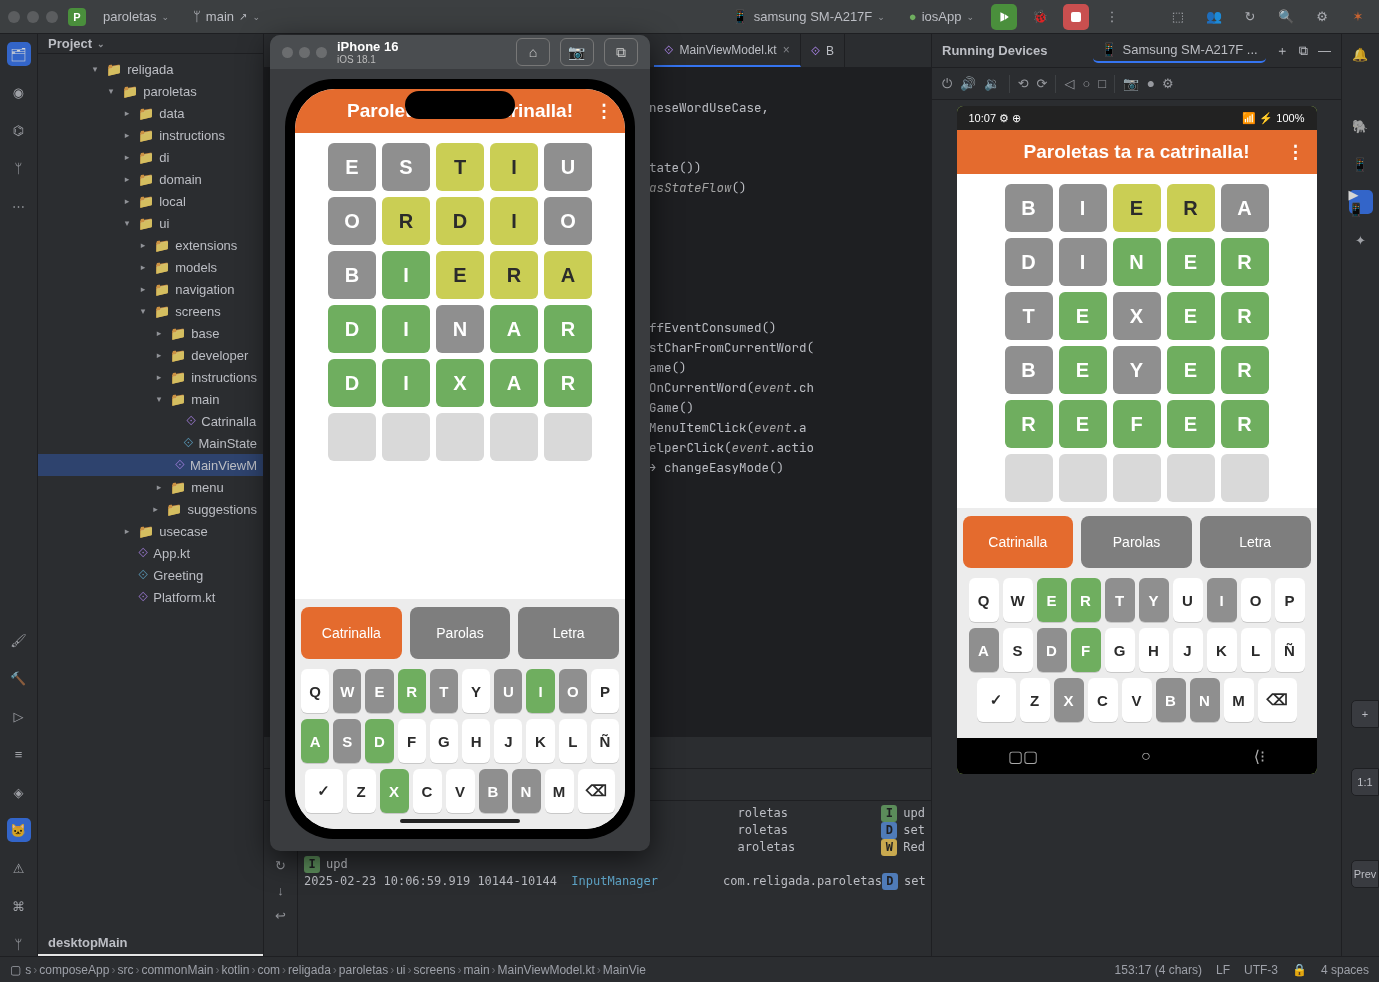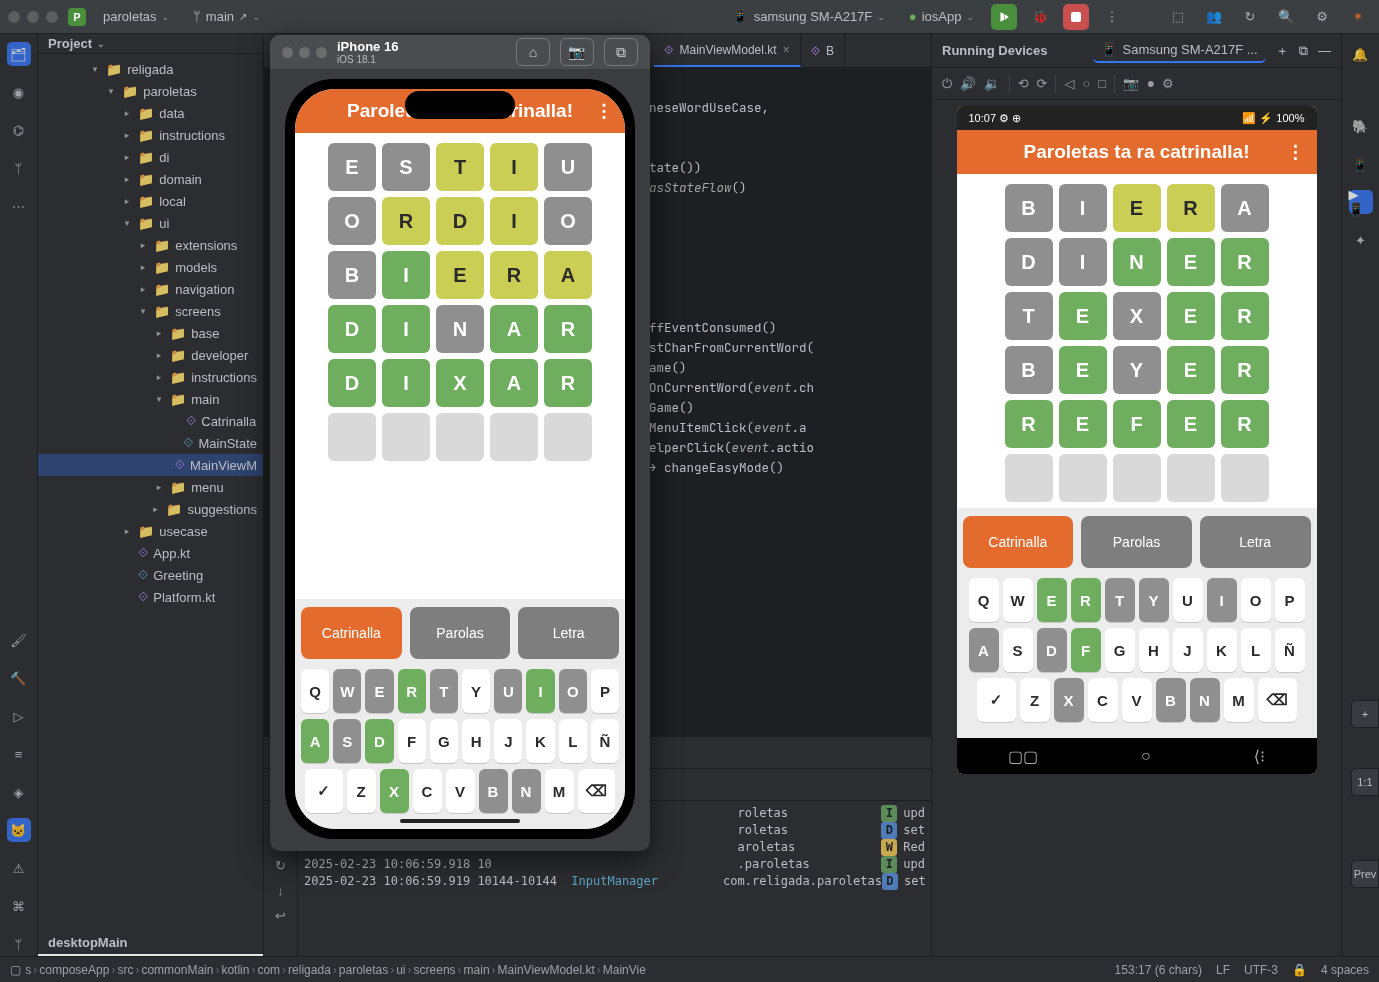--- a/index.html
+++ b/index.html
@@ -397,21 +397,21 @@
           <span>🗑</span>
           <span>⏸</span>
           <span>↻</span>
           <span>↓</span>
           <span>↩</span>
         </div>
         <div class="lc-lines" id="lc-lines">
             <div class="lc-line"><span>2025-02-23 09:00:43.893 10                                  roletas</span><span><span class="lc-tag tag-I">I</span>upd</span></div>
             <div class="lc-line"><span>2025-02-23 10:06:58.192 10                                  roletas</span><span><span class="lc-tag tag-D">D</span>set</span></div>
             <div class="lc-line"><span>2025-02-23 10:06:58.246 10                                  aroletas</span><span><span class="lc-tag tag-W">W</span>Red</span></div>
-            <div class="lc-line"><span>2025-02-23 10:06:59.918 10                                  .paroletas</span><span><span class="lc-tag tag-I">I</span>upd</span></div>
+            <div class="lc-line"><span><span class="lc-tag tag-I">I</span>upd</span></div>
             <div class="lc-line"><span>2025-02-23 10:06:59.919 10144-10144  <span style="color:#5fa6c9">InputManager</span>         com.religada.paroletas</span><span><span class="lc-tag tag-D">D</span>set</span></div>
           </div>
       </div>
     </div>
   </div>
 
   <div class="devices">
     <div class="dev-header">
       <span style="font-weight:600;">Running Devices</span>
       <div style="flex:1;"></div>
@@ -559,21 +559,21 @@
     <div class="ri">📱</div>
     <div class="ri active">▶📱</div>
     <div class="ri">✦</div>
   </div>
 </div>
 
 <div class="breadcrumb">
   <span>▢</span>
   <span id="bc-parts"><span>s</span><span class="sep">›</span><span>composeApp</span><span class="sep">›</span><span>src</span><span class="sep">›</span><span>commonMain</span><span class="sep">›</span><span>kotlin</span><span class="sep">›</span><span>com</span><span class="sep">›</span><span>religada</span><span class="sep">›</span><span>paroletas</span><span class="sep">›</span><span>ui</span><span class="sep">›</span><span>screens</span><span class="sep">›</span><span>main</span><span class="sep">›</span><span>MainViewModel.kt</span><span class="sep">›</span><span>MainVie</span></span>
   <div class="right">
-    <span>153:17 (6 chars)</span>
+    <span>153:17 (4 chars)</span>
     <span>LF</span>
     <span>UTF-3</span>
     <span>🔒</span>
     <span>4 spaces</span>
   </div>
 </div>
 
 <div class="sim-window">
   <div class="sim-title">
     <div class="sim-traffic">

